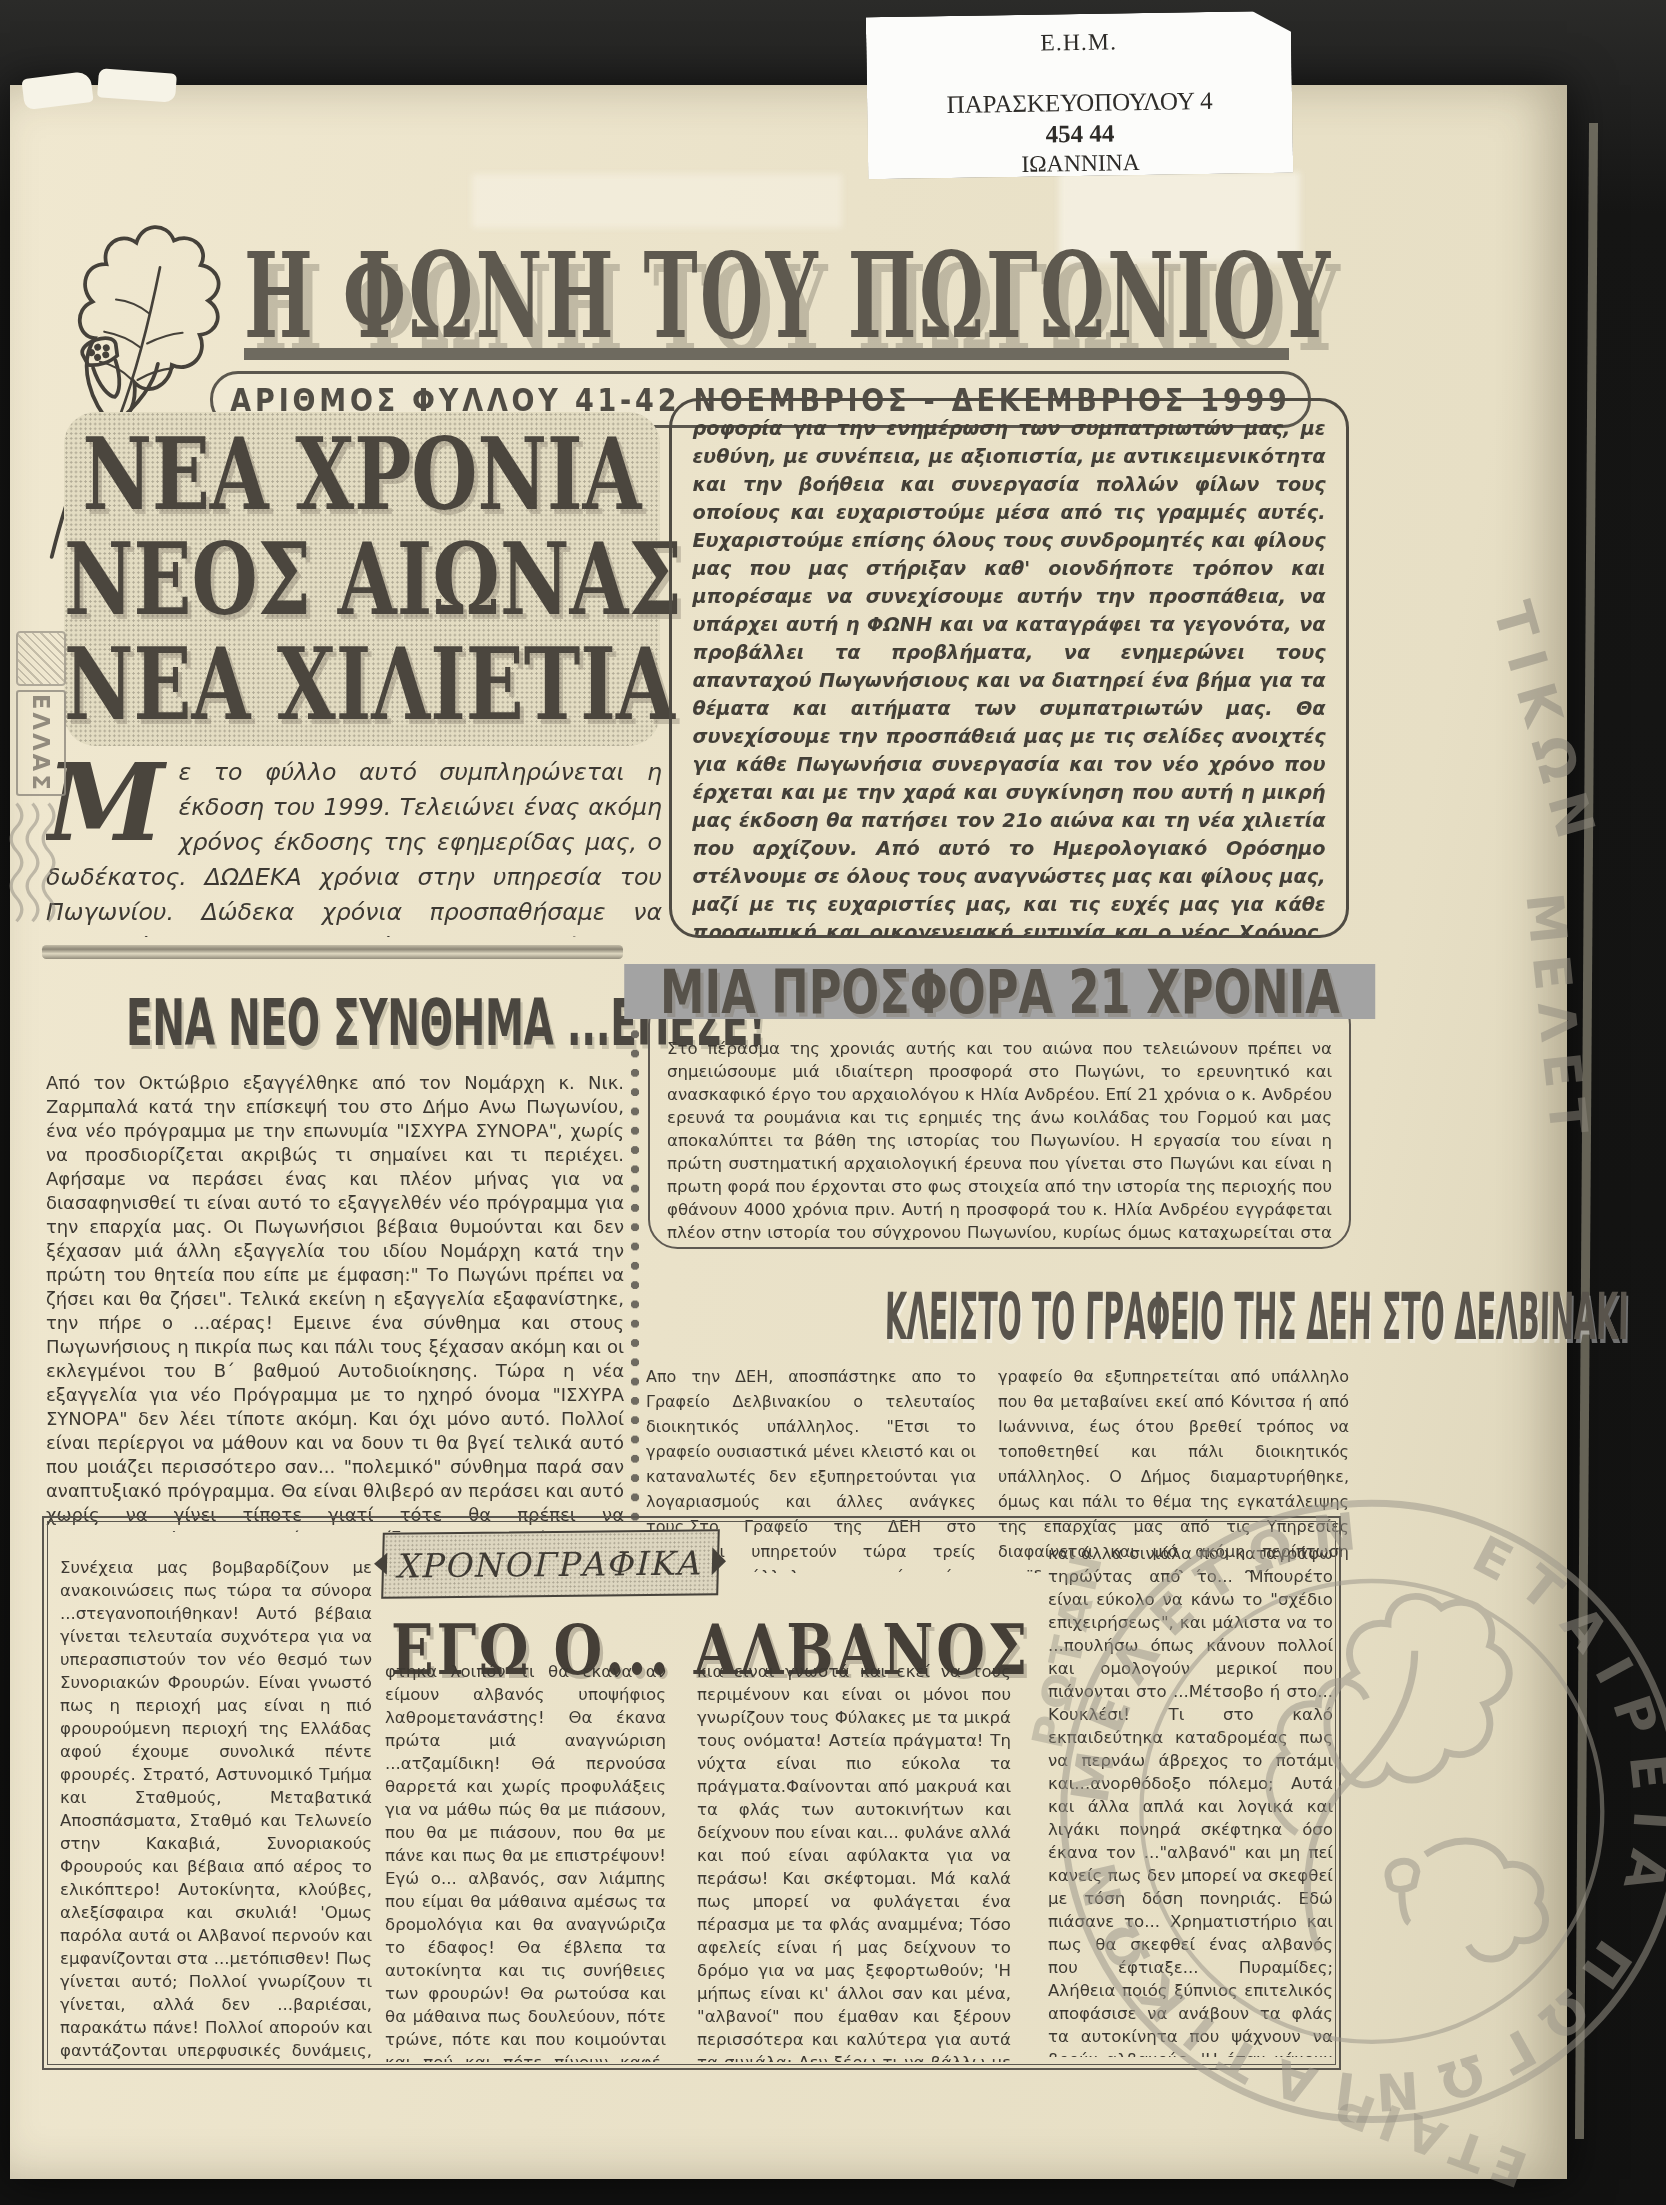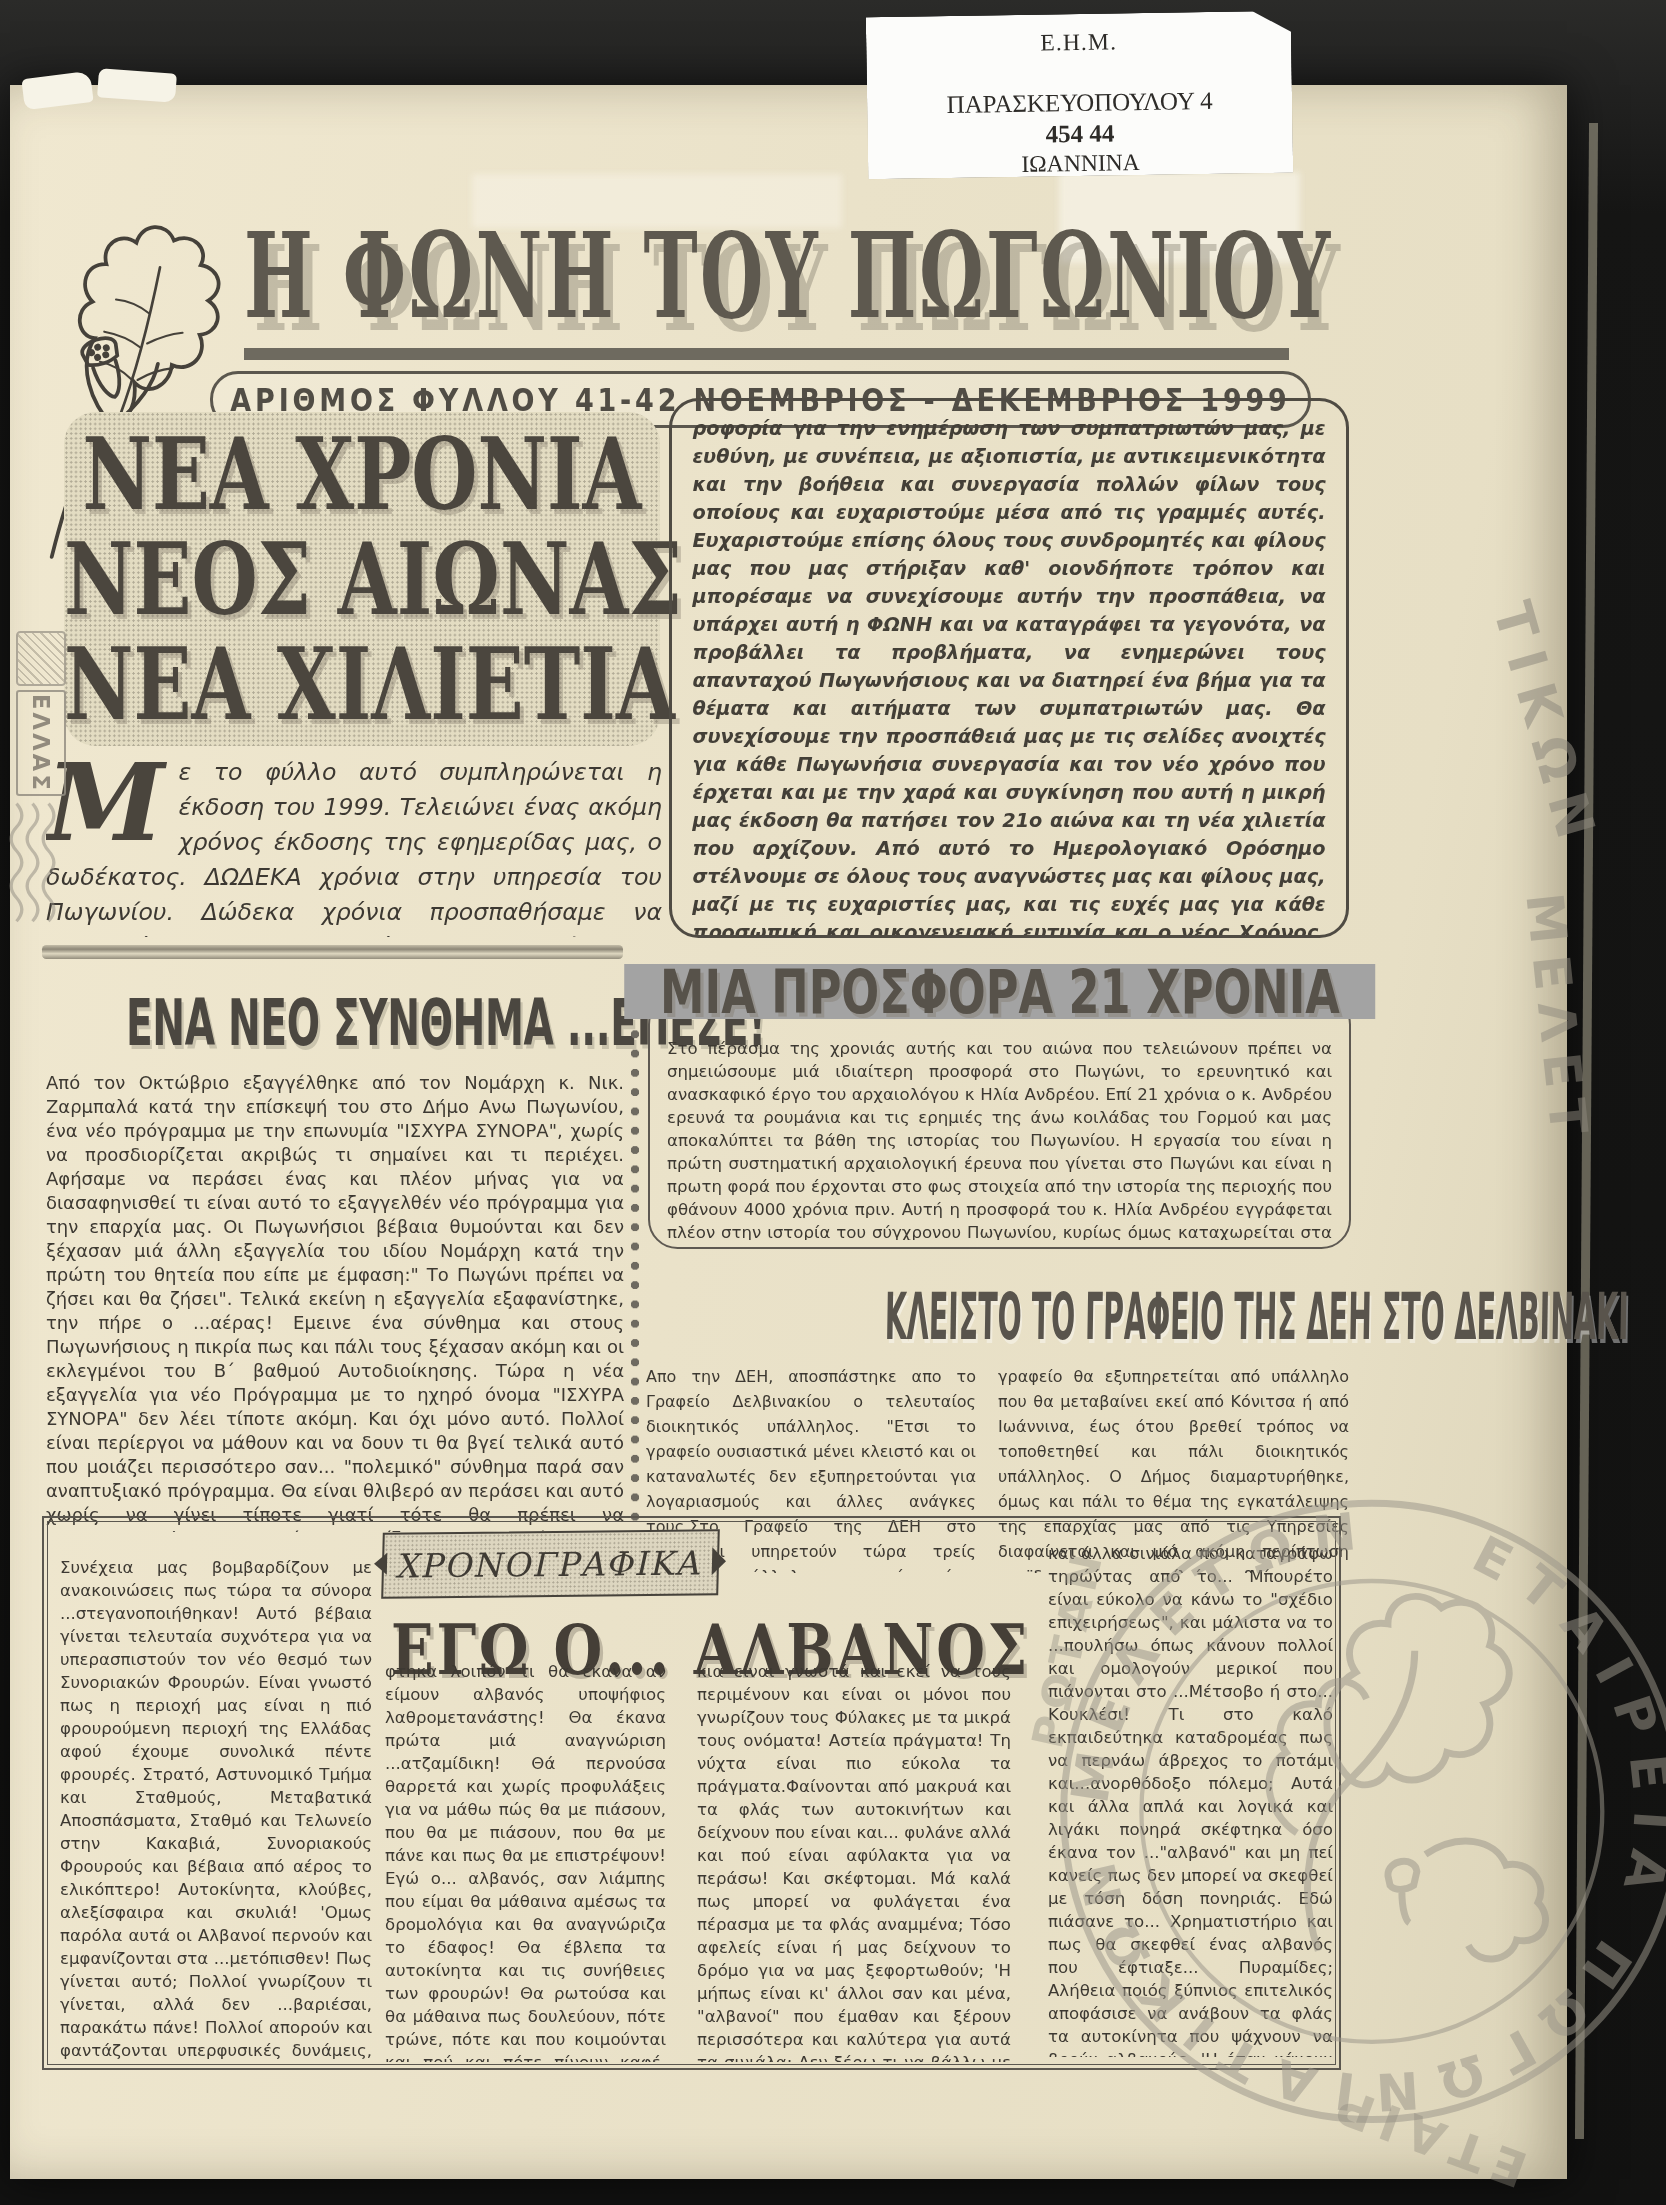--- a/index.html
+++ b/index.html
@@ -27,21 +27,21 @@
     left:867px;top:14px;width:425px;height:162px;background:#fcfcfa;
     transform:rotate(-.9deg);box-shadow:1.6px 2.7px 7.5px rgba(0,0,0,.5);
     clip-path:polygon(0 0,91% 0,100% 13%,100% 100%,0 100%);
     font-family:"Liberation Serif",serif;color:#2e2c29;text-align:center;
   }
   .sticker .l1{margin-top:15px;font-size:23.6px;letter-spacing:1.1px;}
   .sticker .l2{margin-top:33px;font-size:25px;}
   .sticker .l3{margin-top:3.2px;font-size:25px;font-weight:bold;}
   .sticker .l4{margin-top:2.1px;font-size:23.6px;}
   
-  .masthead-title{left:244px;top:206px;width:1072px;height:134px;white-space:nowrap;}
+  .masthead-title{left:244px;top:226px;width:1072px;height:134px;white-space:nowrap;}
   .masthead-title span{
     display:inline-block;font-family:"DejaVu Serif",serif;font-weight:bold;
     font-size:65px;letter-spacing:2.1px;color:#5e594f;
     transform:scale(1.12,1.82);transform-origin:left top;
     text-shadow:8.6px 7px 0 rgba(112,106,92,.35);
   }
   .masthead-rule{left:244px;top:348px;width:1045px;height:11.8px;background:#6e6a5f;}
   .issue-box{
     left:210px;top:371px;width:1095px;height:51px;border:3.2px solid #5b574e;border-radius:28px;
     display:flex;align-items:center;justify-content:center;background:rgba(255,255,255,.12);

